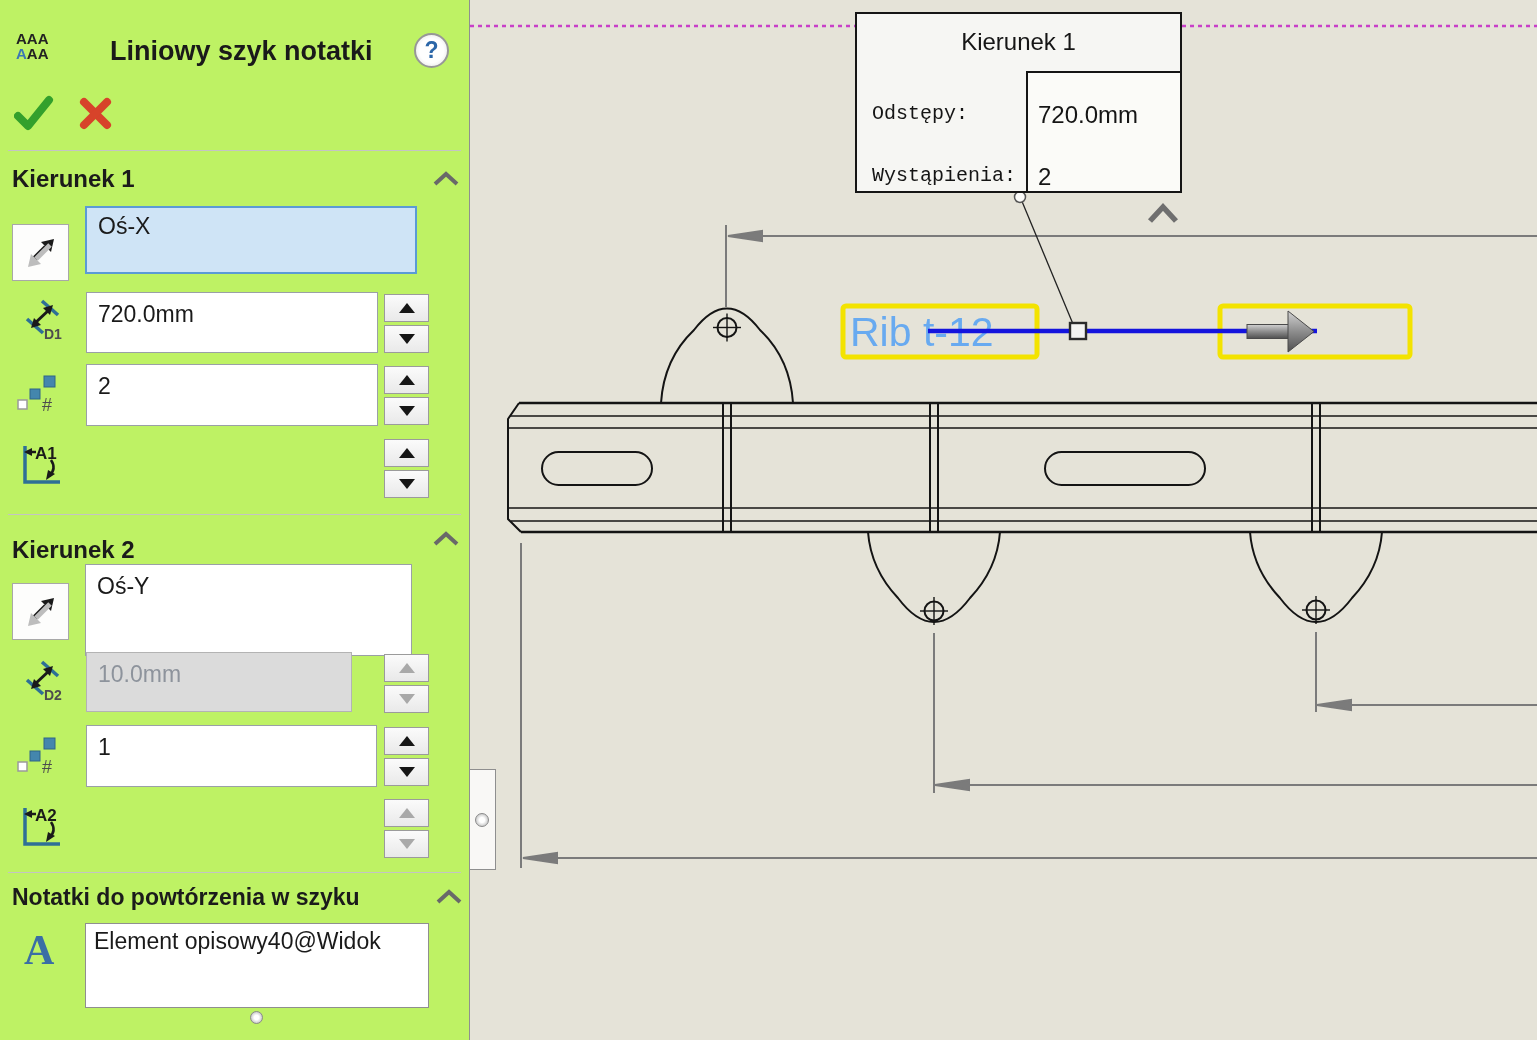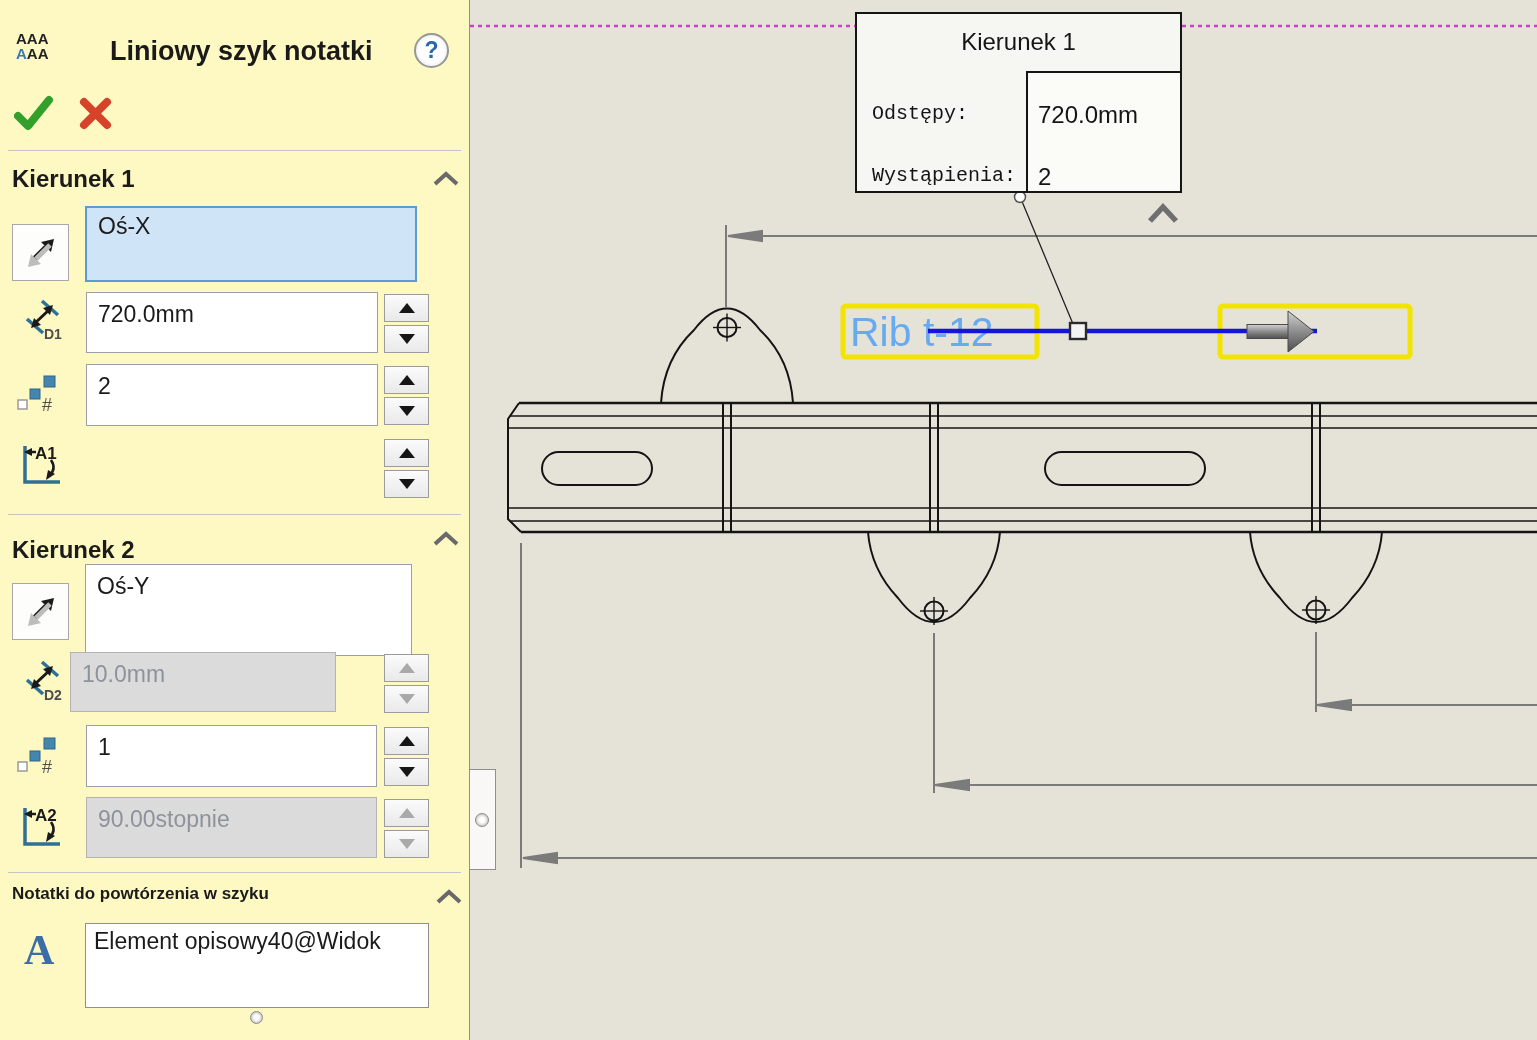--- a/index.html
+++ b/index.html
@@ -13,21 +13,21 @@
   .callout{position:absolute;left:385px;top:12px;width:327px;height:181px;
            background:#f6f6f3;border:2px solid #151515;box-sizing:border-box;}
   .callout-title{position:absolute;left:0;top:14px;width:100%;text-align:center;
                  font-size:24px;color:#151515;}
   .callout-label{position:absolute;left:15px;font-size:20px;color:#151515;white-space:nowrap;font-family:Liberation Mono, monospace;}
   .callout-valuebox{position:absolute;left:169px;top:57px;right:-2px;bottom:-2px;
                     background:#fbfbf8;border:2.5px solid #151515;box-sizing:border-box;}
   .callout-value{position:absolute;left:10px;font-size:24px;color:#151515;white-space:nowrap;}
 
   
-  .panel{position:absolute;left:0;top:0;width:470px;height:1040px;background:#fef9c3;
+  .panel{position:absolute;left:0;top:0;width:470px;height:1040px;background:#bef264;
          border-right:1.5px solid #8f8f8f;box-sizing:border-box;}
   .panel *{box-sizing:border-box;}
   .pm-title{position:absolute;left:70px;top:36px;font-size:27px;font-weight:bold;color:#1a1a1a;margin-left:40px;}
   .aaa-icon{position:absolute;left:16px;top:31px;font-size:15px;font-weight:bold;
             line-height:15px;color:#222;letter-spacing:0;}
   .aaa-icon .blue{color:#3c78b4;}
   .help-btn{position:absolute;left:414px;top:33px;width:35px;height:35px;border-radius:50%;
             border:2px solid #979797;background:radial-gradient(#fefefe 55%,#dcdcdc);
             display:flex;align-items:center;justify-content:center;
             font-size:23px;font-weight:bold;color:#2b66a8;cursor:pointer;}
@@ -195,21 +195,21 @@
     </svg>
 
     <div class="revbtn" style="left:12px;top:224px">
       <svg width="40" height="40">
         <line x1="11" y1="28" x2="25" y2="14" stroke="#1a1a1a" stroke-width="5"></line>
         <polygon points="33,6 20,9 30,19" fill="#1a1a1a"></polygon>
         <line x1="29" y1="12" x2="15" y2="26" stroke="#bdbdbd" stroke-width="5"></line>
         <polygon points="7,34 20,31 10,21" fill="#bdbdbd"></polygon>
       </svg>
     </div>
-    <div class="field sel" style="left:85px;top:206px;width:332px;height:76px">Oś-X</div>
+    <div class="field sel" style="left:85px;top:206px;width:332px;height:68px">Oś-X</div>
 
     <svg class="pm-icon" style="left:24px;top:299px" width="40" height="42">
       <line x1="18" y1="2" x2="34" y2="16" stroke="#2e7096" stroke-width="3.5"></line>
       <line x1="3" y1="20" x2="19" y2="34" stroke="#2e7096" stroke-width="3.5"></line>
       <line x1="10" y1="25" x2="26" y2="10" stroke="#1a1a1a" stroke-width="3"></line>
       <polygon points="29,6 19,9 26,16" fill="#1a1a1a"></polygon>
       <polygon points="7,29 17,26 10,19" fill="#1a1a1a"></polygon>
       <text x="20" y="40" font-size="14" fill="#4d4d4d" font-weight="bold">D1</text>
     </svg>
     <div class="field" style="left:86px;top:292px;width:292px;height:61px">720.0mm</div>
@@ -273,21 +273,21 @@
     <div class="field" style="left:85px;top:564px;width:327px;height:92px">Oś-Y</div>
 
     <svg class="pm-icon" style="left:24px;top:660px" width="40" height="42">
       <line x1="18" y1="2" x2="34" y2="16" stroke="#2e7096" stroke-width="3.5"></line>
       <line x1="3" y1="20" x2="19" y2="34" stroke="#2e7096" stroke-width="3.5"></line>
       <line x1="10" y1="25" x2="26" y2="10" stroke="#1a1a1a" stroke-width="3"></line>
       <polygon points="29,6 19,9 26,16" fill="#1a1a1a"></polygon>
       <polygon points="7,29 17,26 10,19" fill="#1a1a1a"></polygon>
       <text x="20" y="40" font-size="14" fill="#4d4d4d" font-weight="bold">D2</text>
     </svg>
-    <div class="field dis" style="left:70px;top:652px;width:266px;height:60px">10.0mm</div>
+    <div class="field dis" style="left:86px;top:652px;width:266px;height:60px">10.0mm</div>
     <div class="spinbox" style="left:384px;top:654px">
       <div class="spin dis">
           <div class="tri-up"></div>
         </div>
       <div class="spin dis">
           <div class="tri-down"></div>
         </div>
     </div>
 
     <svg class="pm-icon" style="left:16px;top:734px" width="42" height="40">
@@ -307,33 +307,32 @@
     </div>
 
     <svg class="pm-icon" style="left:20px;top:802px" width="42" height="46">
       <path d="M5,6 V42 H40" stroke="#2e7096" stroke-width="3.5" fill="none"></path>
       <line x1="16" y1="12" x2="7" y2="12" stroke="#1a1a1a" stroke-width="2.5"></line>
       <polygon points="4,12 12,8 12,16" fill="#1a1a1a"></polygon>
       <text x="15" y="19" font-size="17" font-weight="bold" fill="#1a1a1a">A2</text>
       <path d="M31,20 Q37,29 29,36" stroke="#1a1a1a" stroke-width="2.5" fill="none"></path>
       <polygon points="26,40 35,34 28,30" fill="#1a1a1a"></polygon>
     </svg>
-    <div class="field dis" style="left:86px;top:797px;width:291px;height:61px">90.00stopnie</div>
     <div class="spinbox" style="left:384px;top:799px">
       <div class="spin dis">
           <div class="tri-up"></div>
         </div>
       <div class="spin dis">
           <div class="tri-down"></div>
         </div>
     </div>
 
     <div class="divider" style="top:872px"></div>
 
-    <div class="sec-title" style="top:884px;font-size:17px">Notatki do powtórzenia w szyku</div>
+    <div class="sec-title" style="top:884px;font-size:23px">Notatki do powtórzenia w szyku</div>
     <svg class="chev" style="left:436px;top:889px" width="26" height="15">
       <polyline points="2,13 13,3 24,13" stroke="#696969" stroke-width="4" fill="none"></polyline>
     </svg>
 
     <div class="note-a">A</div>
     <div class="notebox">
       <div>Element opisowy40@Widok</div>
     </div>
     <div class="grip" style="left:250px;top:1011px;width:13px;height:13px"></div>
   </div>

